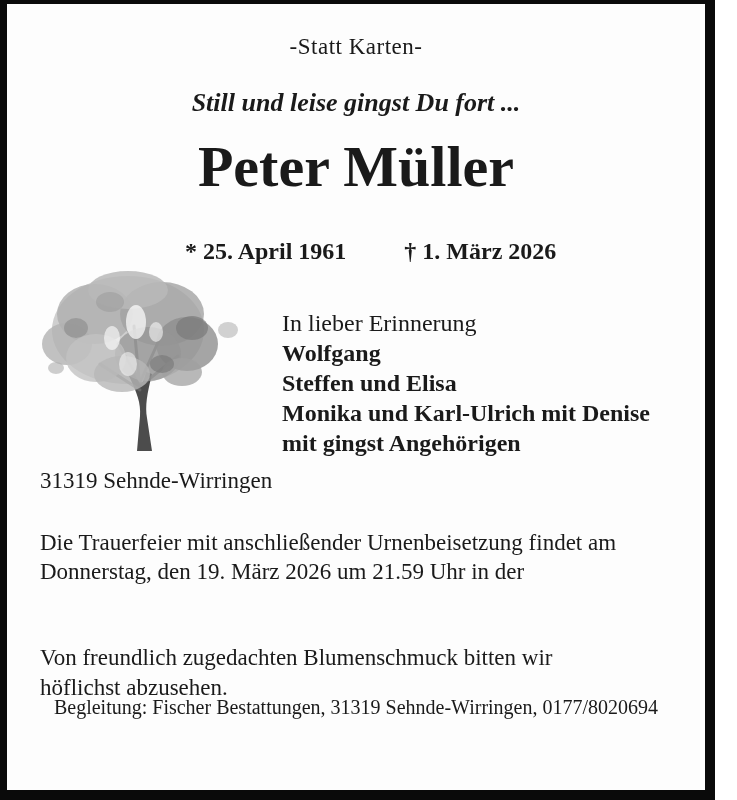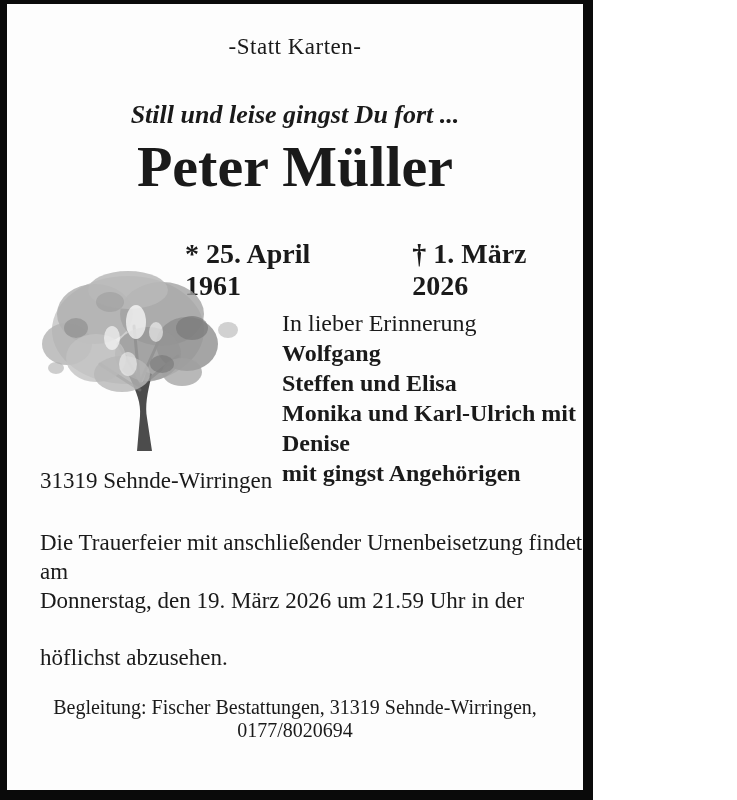--- a/index.html
+++ b/index.html
@@ -2,21 +2,21 @@
 <html lang="de"><head>
 <meta charset="utf-8">
 <style>
   html, body {
     margin: 0;
     padding: 0;
     background: #ffffff;
   }
   .page {
     position: relative;
-    width: 593px;
+    width: 715px;
     height: 800px;
     box-sizing: border-box;
     border-style: solid;
     border-color: #0a0a0a;
     border-width: 4px 10px 10px 7px;
     background: #fdfdfd;
     font-family: "Liberation Serif", "DejaVu Serif", serif;
     color: #1a1a1a;
     overflow: hidden;
   }
@@ -25,38 +25,38 @@
     left: 0;
     width: 100%;
     text-align: center;
   }
   .statt-karten {
     top: 30px;
     font-size: 23px;
     letter-spacing: 0.5px;
   }
   .quote {
-    top: 96px;
+    top: 84px;
     font-size: 26px;
     font-style: italic;
     font-weight: 600;
   }
   .deceased-name {
     top: 130px;
     font-size: 58px;
     font-weight: bold;
     line-height: 1.15;
   }
   .dates {
     position: absolute;
     top: 234px;
     left: 178px;
     display: flex;
-    gap: 46px;
-    font-size: 28px;
+    gap: 58px;
+    font-size: 24px;
     font-weight: bold;
   }
   .tree {
     position: absolute;
     left: 33px;
     top: 264px;
     width: 205px;
     height: 185px;
   }
   .family {
@@ -151,18 +151,19 @@
   </div>
 
   <div class="city">31319 Sehnde-Wirringen</div>
 
   <div class="service">
     <div>Die Trauerfeier mit anschließender Urnenbeisetzung findet am</div>
     <div>Donnerstag, den 19. März 2026 um 21.59 Uhr in der</div>
   </div>
 
   <div class="flowers">
+    <div>Von freundlich zugedachten Blumenschmuck bitten wir</div>
     <div>höflichst abzusehen.</div>
   </div>
 
   <div class="centered footer">Begleitung: Fischer Bestattungen, 31319 Sehnde-Wirringen, 0177/8020694</div>
 
 </div>
 
 </body></html>

